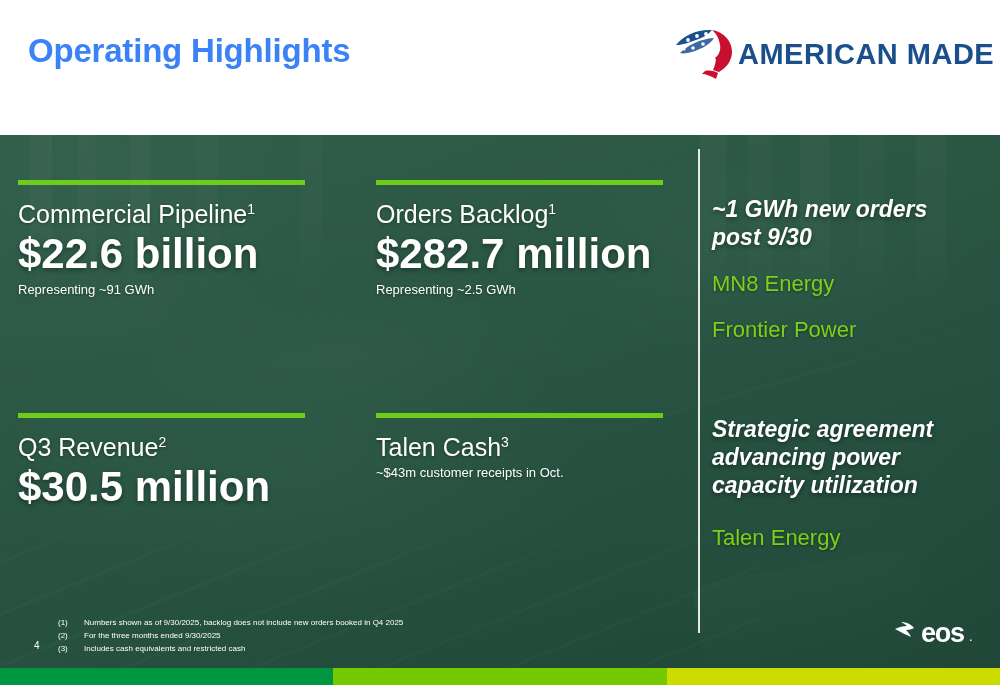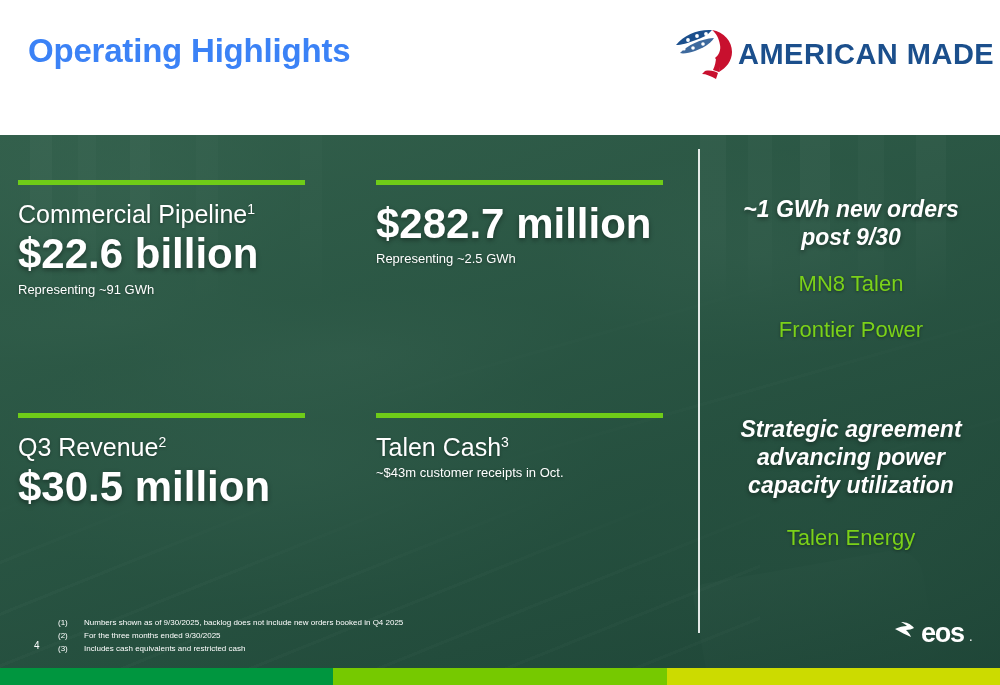--- a/index.html
+++ b/index.html
@@ -212,21 +212,20 @@
   #metric-backlog  { left: 376px; top: 45px; width: 287px; }
   #metric-revenue  { left: 18px; top: 278px; width: 287px; }
   #metric-cash     { left: 376px; top: 278px; width: 287px; }
 
   
   .right-col {
     position: absolute;
     left: 712px;
     top: 60px;
     width: 278px;
-    text-align: center;
     color: #ffffff;
   }
   .rc-heading {
     font-size: 23px;
     font-weight: bold;
     font-style: italic;
     line-height: 1.22;
     text-shadow: 0 2px 4px rgba(0,0,0,0.40);
   }
   .rc-item {
@@ -334,20 +333,21 @@
 
     <div class="metric" id="metric-pipeline">
       <div class="accent-bar"></div>
       <div class="metric-label"><span>Commercial Pipeline</span><sup>1</sup></div>
       <div class="metric-value">$22.6 billion</div>
       <div class="metric-sub">Representing ~91 GWh</div>
     </div>
 
     <div class="metric" id="metric-backlog">
       <div class="accent-bar"></div>
+      <div class="metric-label"><span>Orders Backlog</span><sup>1</sup></div>
       <div class="metric-value">$282.7 million</div>
       <div class="metric-sub">Representing ~2.5 GWh</div>
     </div>
 
     <div class="metric" id="metric-revenue">
       <div class="accent-bar"></div>
       <div class="metric-label"><span>Q3 Revenue</span><sup>2</sup></div>
       <div class="metric-value">$30.5 million</div>
     </div>
 
@@ -356,21 +356,21 @@
       <div class="metric-label"><span>Talen Cash</span><sup>3</sup></div>
       <div class="metric-sub">~$43m customer receipts in Oct.</div>
     </div>
 
     <div class="right-col">
       <div class="rc-block-1">
         <div class="rc-heading">
           <div>~1 GWh new orders</div>
           <div>post 9/30</div>
         </div>
-        <div class="rc-item">MN8 Talen</div>
+        <div class="rc-item">MN8 Energy</div>
         <div class="rc-item">Frontier Power</div>
       </div>
 
       <div class="rc-block-2">
         <div class="rc-heading">
           <div>Strategic agreement</div>
           <div>advancing power</div>
           <div>capacity utilization</div>
         </div>
         <div class="rc-item">Talen Energy</div>

